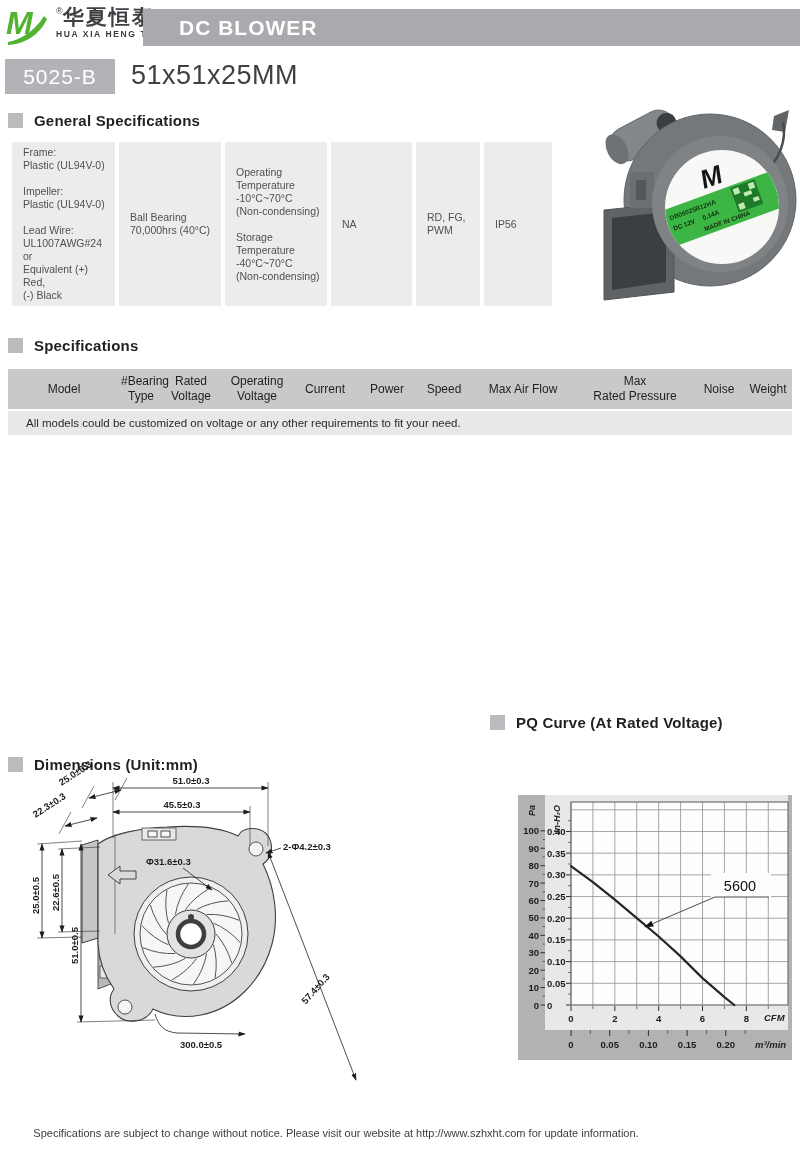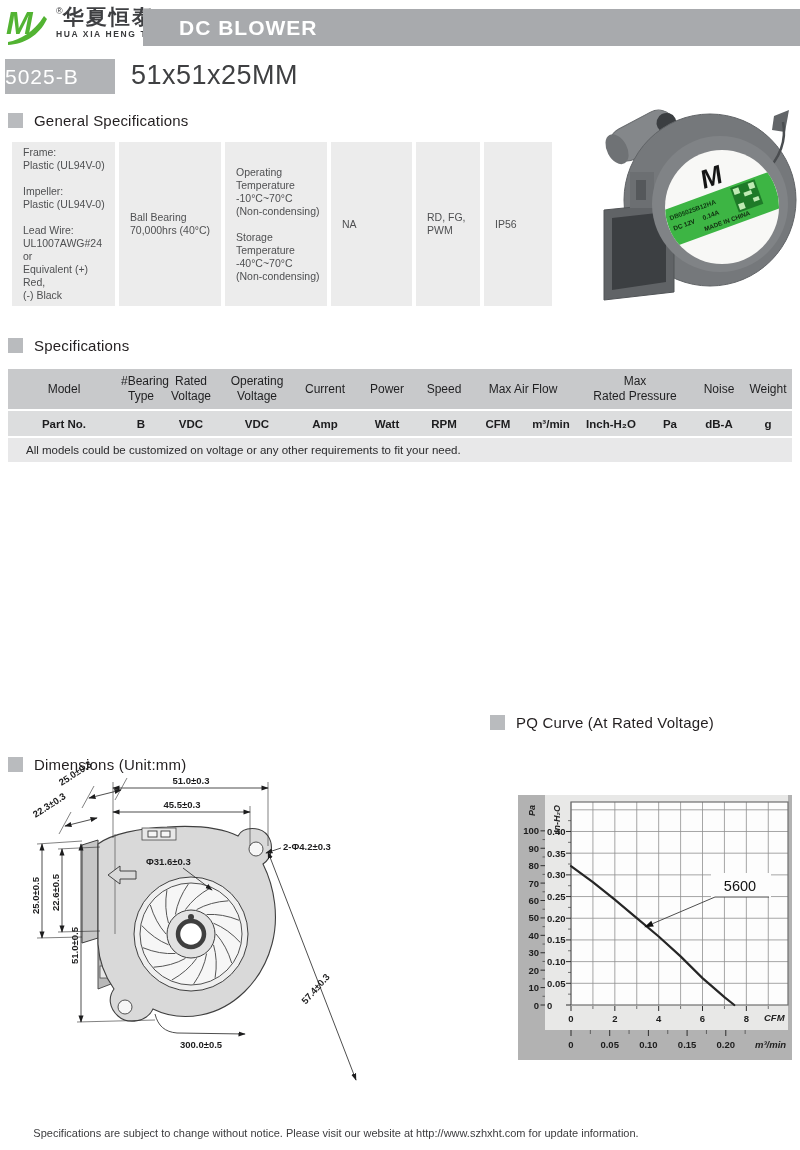--- a/index.html
+++ b/index.html
@@ -7,26 +7,26 @@
 .abs{position:absolute}
 
 .logo{left:6px;top:6px;width:270px;display:flex;align-items:flex-start}
 .logo-text{margin-left:4px;line-height:1}
 .brand-cn{font-size:21px;font-weight:bold;color:#3e3f42;letter-spacing:2px}
 .reg{font-size:9px;vertical-align:10px;color:#3e3f42;letter-spacing:0}
 .brand-en{font-size:8.5px;font-weight:bold;color:#3a3b3d;letter-spacing:1.6px;margin-top:3px}
 .title-bar{left:143px;top:9px;width:724px;height:37px;background:#a8aaad;color:#fff;
   font-size:21px;font-weight:bold;letter-spacing:1px;line-height:37px;padding-left:36px}
 .model-badge{left:5px;top:59px;width:110px;height:35px;background:#b1b3b6;color:#fff;
-  font-size:21px;line-height:35px;letter-spacing:1px}
+  font-size:21px;text-align:center;line-height:35px;letter-spacing:1px}
 .size-text{left:131px;top:60px;font-size:27px;color:#3f4042;letter-spacing:.5px}
 
 .section{display:flex;align-items:center;gap:11px}
 .bullet{width:15px;height:15px;background:#b9bbbe;flex:0 0 auto}
-.section h2{font-size:15px;color:#231f20;font-weight:normal;letter-spacing:.2px}
+.section h2{font-size:15px;color:#231f20;font-weight:bold;letter-spacing:.2px}
 
 .gen-table{position:absolute;left:8px;top:139px;width:548px;border-collapse:separate;border-spacing:4px 3px;table-layout:fixed}
 .gen-table th{background:#b3b5b8;color:#fff;font-size:12.5px;font-weight:bold;height:34px;
   padding:2px 4px 2px 11px;text-align:left;vertical-align:middle;white-space:pre-line;line-height:1.15}
 .gen-table td{background:#ececec;color:#4f5052;font-size:10.5px;line-height:1.24;
   padding:4px 4px 4px 11px;vertical-align:middle;white-space:pre-line;height:128px}
 
 .spec-table{position:absolute;left:8px;top:367px;width:784px;border-collapse:separate;border-spacing:0 2px;table-layout:fixed}
 .spec-table th{background:#c8c9cb;color:#1f1f21;font-size:12px;font-weight:normal;height:40px;
   vertical-align:middle;text-align:center;white-space:pre-line;line-height:1.25;padding:0 1px}
@@ -204,35 +204,20 @@
 Voltage</th>
     <th>Current</th>
     <th>Power</th>
     <th>Speed</th>
     <th colspan="2">Max Air Flow</th>
     <th colspan="2">Max
 Rated Pressure</th>
     <th>Noise</th>
     <th>Weight</th>
   </tr>
-  <tr class="units">
-    <td>Part No.</td>
-    <td>B</td>
-    <td>VDC</td>
-    <td>VDC</td>
-    <td>Amp</td>
-    <td>Watt</td>
-    <td>RPM</td>
-    <td>CFM</td>
-    <td>m³/min</td>
-    <td>Inch-H₂O</td>
-    <td>Pa</td>
-    <td>dB-A</td>
-    <td>g</td>
-  </tr>
   <tr class="note">
     <td colspan="13">All models could be customized on voltage or any other requirements to fit your need.</td>
   </tr>
 </tbody>
   </table>
 
 <div class="abs section" style="left:8px;top:756px">
   <span class="bullet"></span>
   <h2>Dimensions (Unit:mm)</h2>
 </div>

